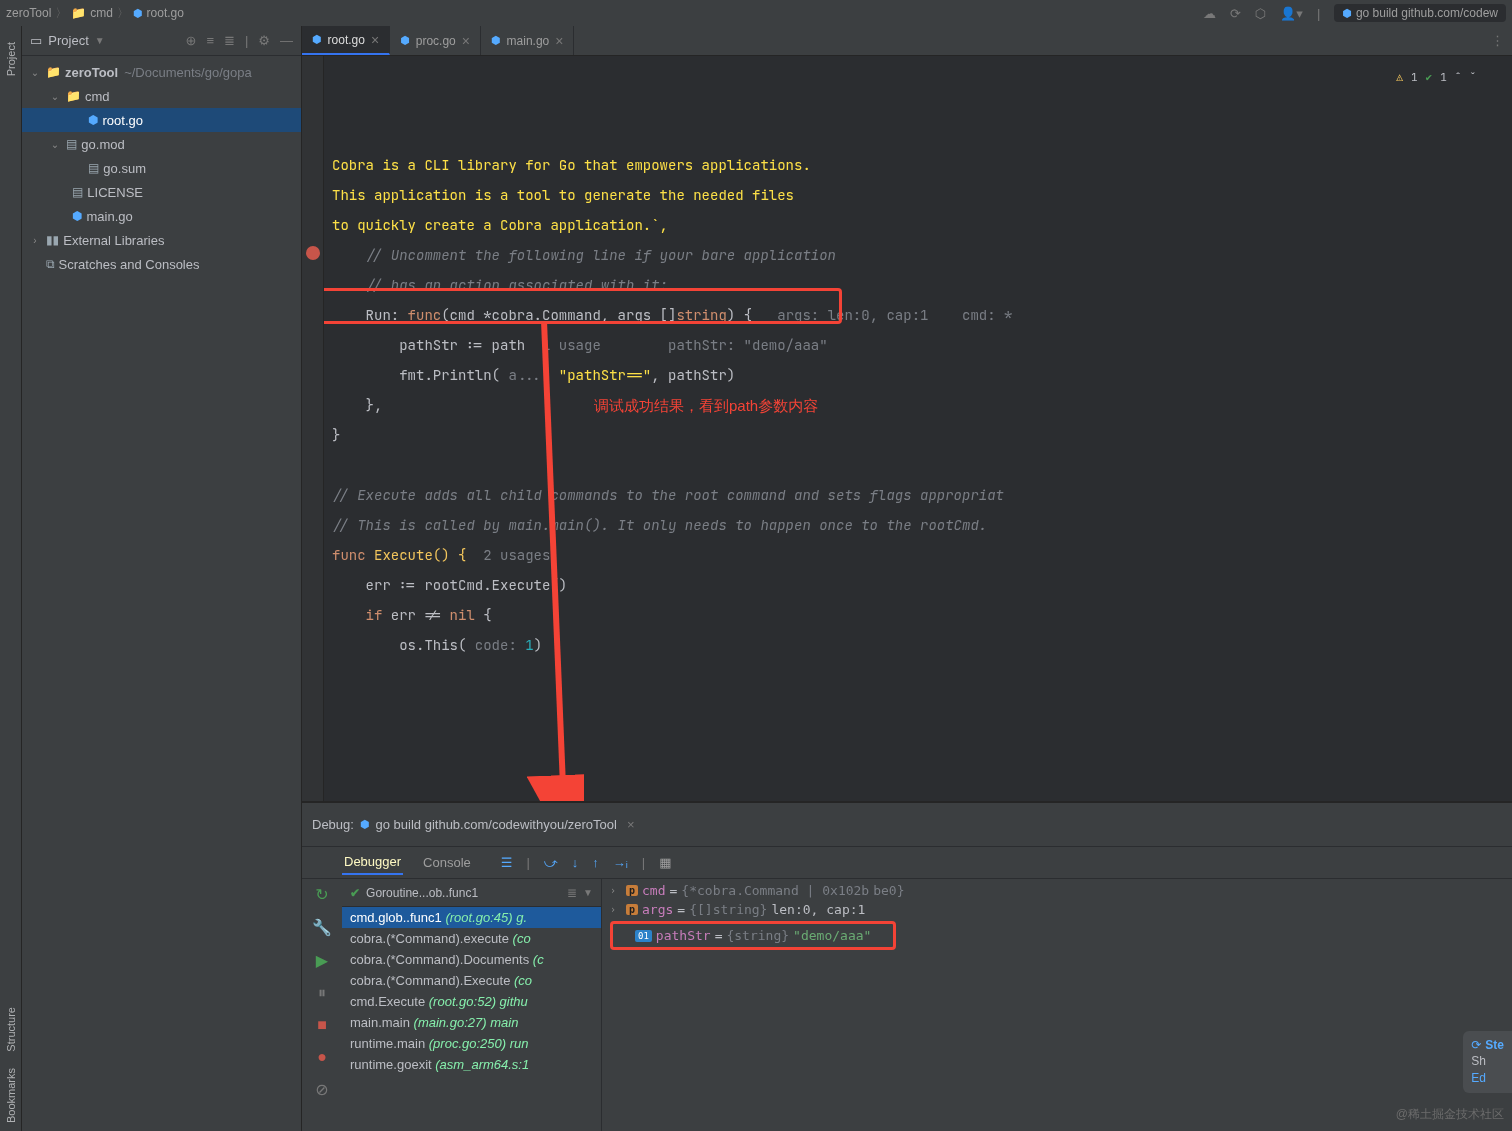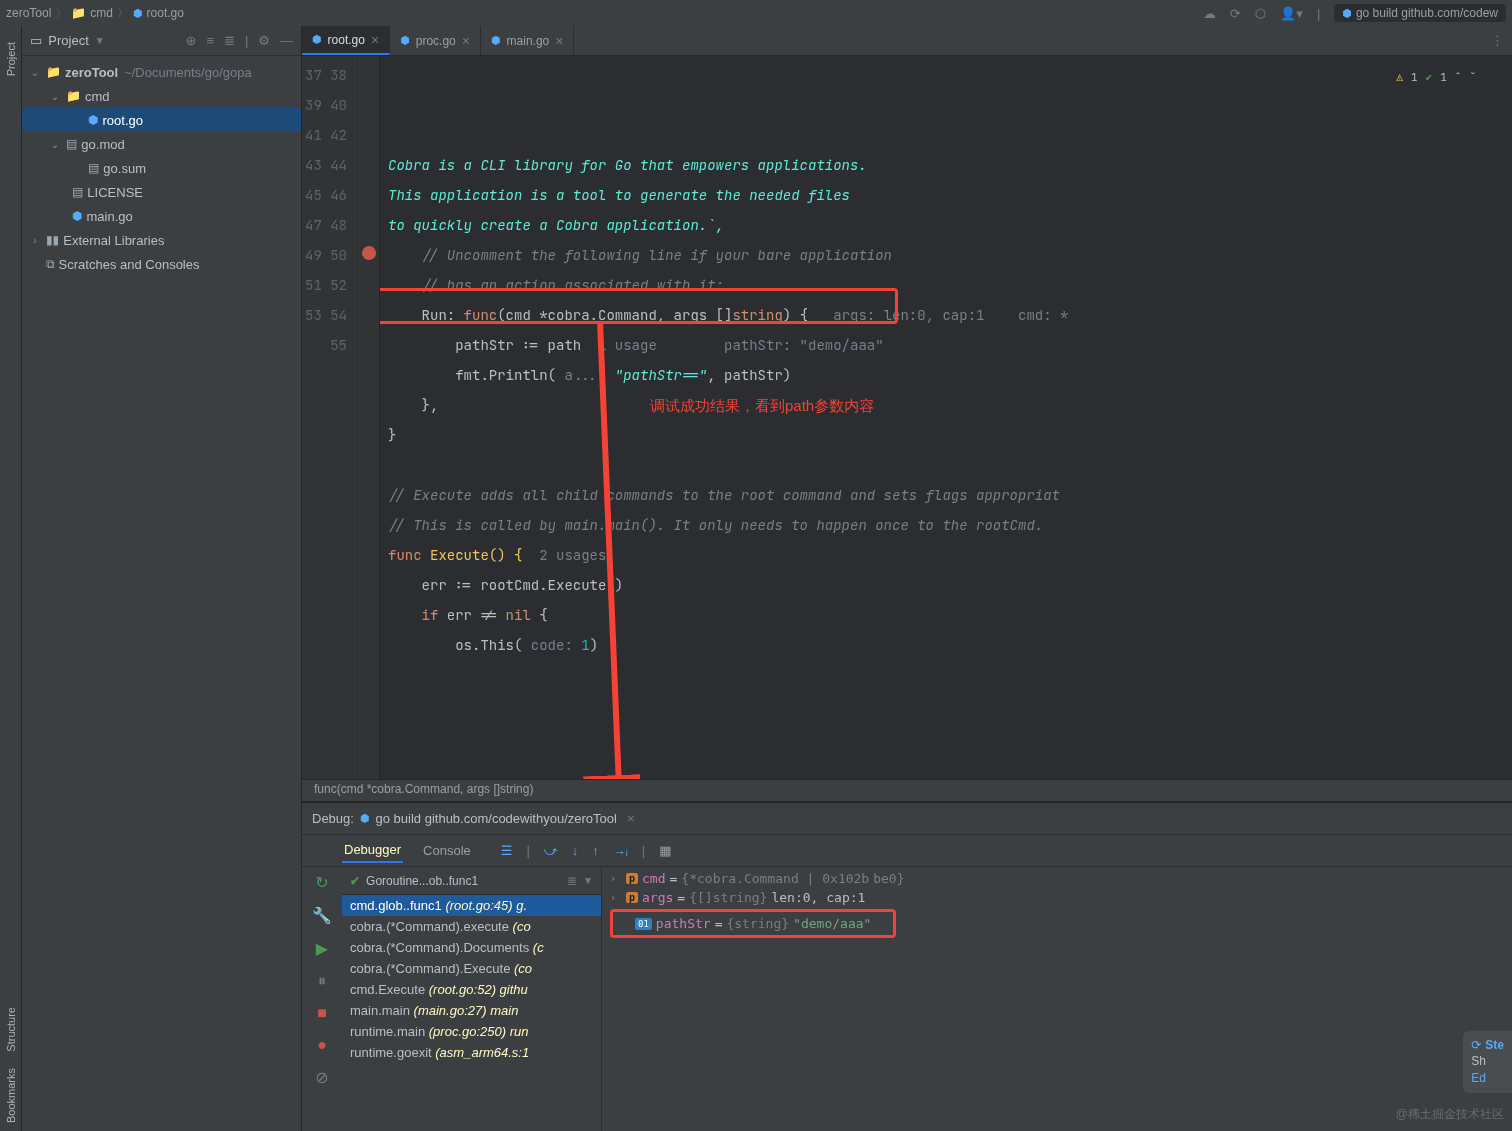--- a/index.html
+++ b/index.html
@@ -149,21 +149,21 @@
   flex: 1;
   font-family: "JetBrains Mono", Menlo, monospace;
   font-size: 14px;
   line-height: 30px;
   padding: 4px 0 0 8px;
   white-space: pre;
   position: relative;
   overflow: hidden;
 }
 .c-comment { color: #7a7e85; font-style: italic; }
-.c-string { color: #5eead4; font-style: italic; }
+.c-string { color: #fde047; }
 .c-keyword { color: #cf8e6d; }
 .c-id { color: #bcbec4; }
 .c-num { color: #2aacb8; }
 .c-hint { color: #7a7e85; }
 .c-yellow { color: #f2c55c; }
 
 .hl-line {
   position: absolute;
   left: 0;
   right: 12px;
@@ -220,21 +220,21 @@
 
 .debug-panel {
   height: 330px;
   background: #3c3f41;
   border-top: 2px solid #252525;
   display: flex;
   flex-direction: column;
   position: relative;
 }
 .debug-header {
-  height: 32px;
+  height: 44px;
   display: flex;
   align-items: center;
   padding: 0 10px;
   gap: 6px;
   border-bottom: 1px solid #2b2d30;
 }
 .debug-tab-row {
   height: 32px;
   display: flex;
   align-items: center;
@@ -278,21 +278,21 @@
 .frames-head .check { color: #499c54; font-weight: bold; }
 .frames-list { flex: 1; overflow: auto; font-size: 13px; }
 .frame-row {
   padding: 3px 8px;
   cursor: pointer;
   white-space: nowrap;
   overflow: hidden;
   text-overflow: ellipsis;
 }
 .frame-row.selected { background: #1e5a9c; color: #fff; }
-.frame-loc { color: #fef9c3; font-style: italic; }
+.frame-loc { color: #86efac; font-style: italic; }
 
 .vars-panel { flex: 1; display: flex; flex-direction: column; position: relative; }
 .vars-search {
   height: 28px;
   padding: 0 10px;
   display: flex;
   align-items: center;
   color: #5f6163;
   font-family: monospace;
   font-size: 13px;
@@ -444,40 +444,20 @@
         <span class="go-icon">⬢</span>
         <span>main.go</span>
         <span class="close">×</span>
       </div>
       <div class="tabs-right">
         <span style="color:#787878">⋮</span>
       </div>
     </div>
 
     <div class="code-wrap">
-      <div class="gutter" id="gutter">37
-38
-39
-40
-41
-42
-43
-44
-45
-46
-47
-48
-49
-50
-51
-52
-53
-54
-55
-</div>
       <div class="gutter-extra">
         <div class="breakpoint"></div>
       </div>
       <div class="code">
         <div class="hl-line"></div>
 <span></span>
 <span class="c-string">Cobra is a CLI library for Go that empowers applications.</span>
 <span class="c-string">This application is a tool to generate the needed files</span>
 <span class="c-string">to quickly create a Cobra application.`,</span>
 <span class="c-comment">    // Uncomment the following line if your bare application</span>
@@ -509,21 +489,20 @@
           <span style="color:#f2c55c">⚠</span>
           <span>1</span>
           <span style="color:#499c54">✔</span>
           <span>1</span>
           <span>ˆ</span>
           <span>ˇ</span>
         </div>
       </div>
       <div class="indicator-bar"></div>
     </div>
-    <div class="status-func">func(cmd *cobra.Command, args []string)</div>
 
     <div class="debug-panel">
       <div class="debug-header">
         <span>Debug:</span>
         <span class="go-icon">⬢</span>
         <span>go build github.com/codewithyou/zeroTool</span>
         <span style="color:#787878;margin-left:4px">×</span>
       </div>
       <div class="debug-tab-row">
         <span class="debug-tab active">Debugger</span>

